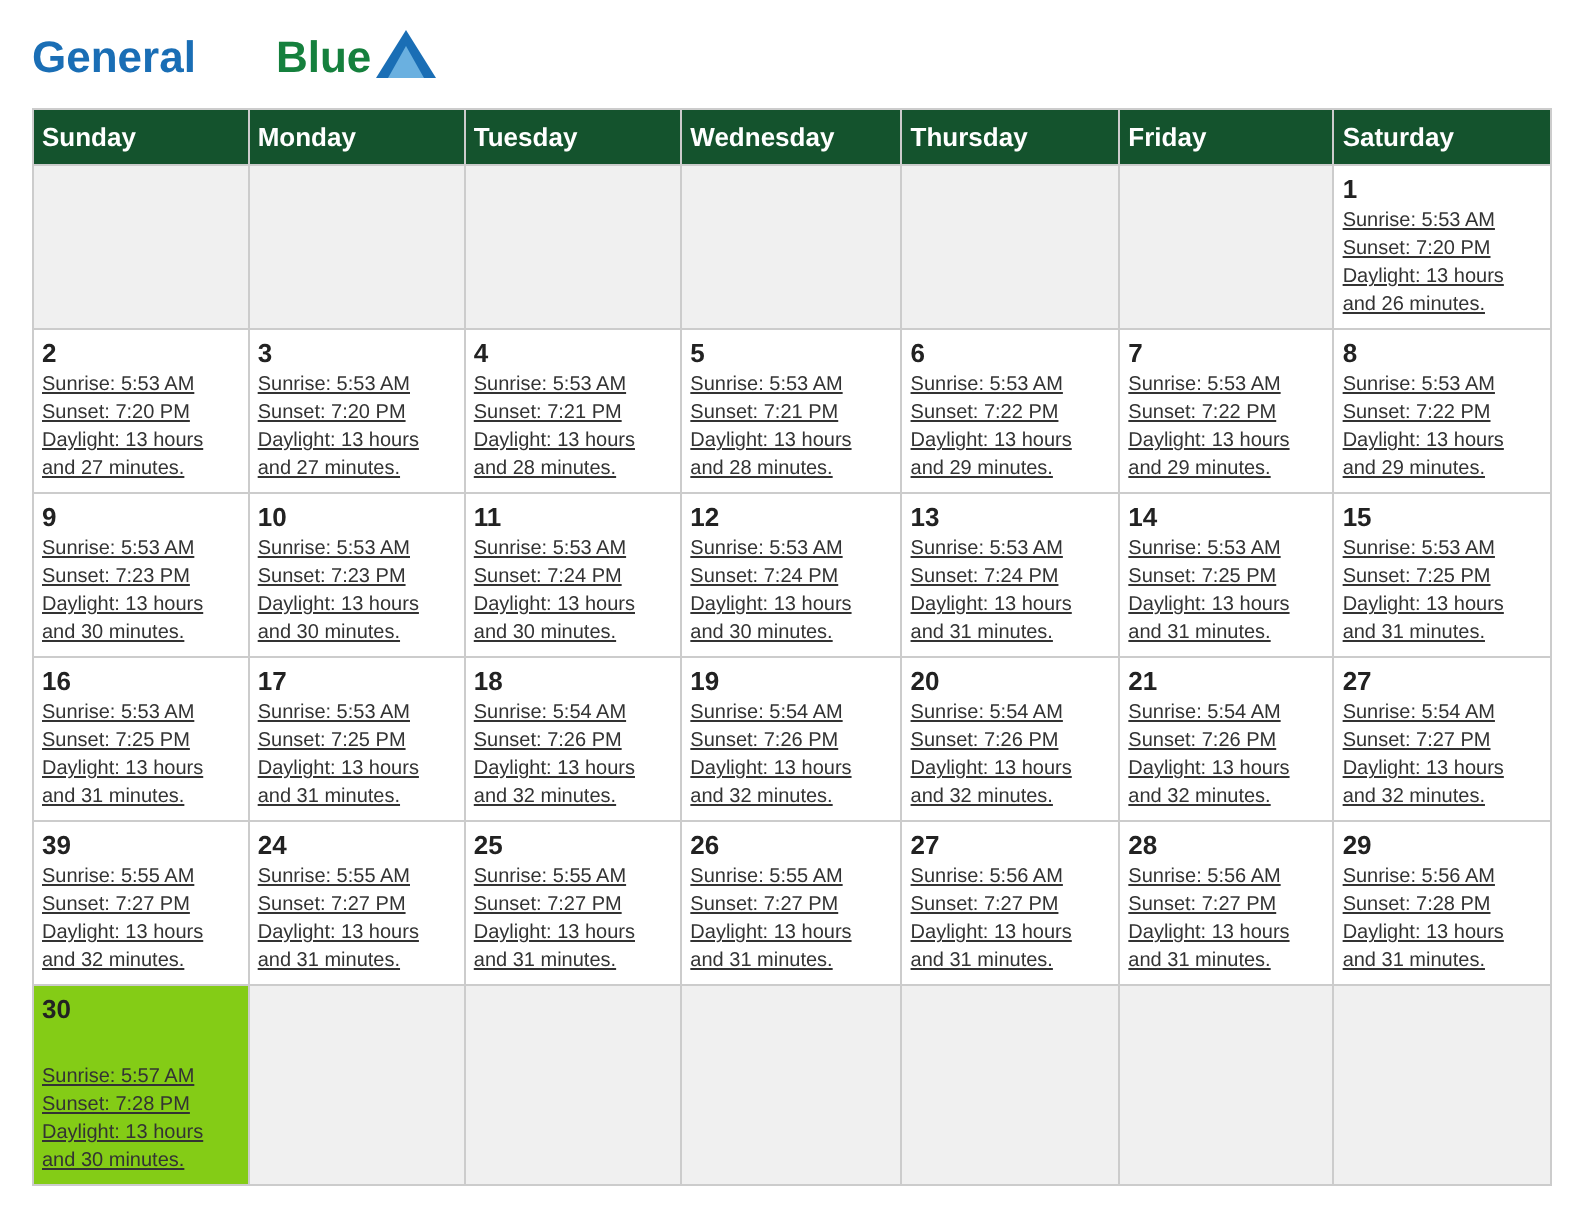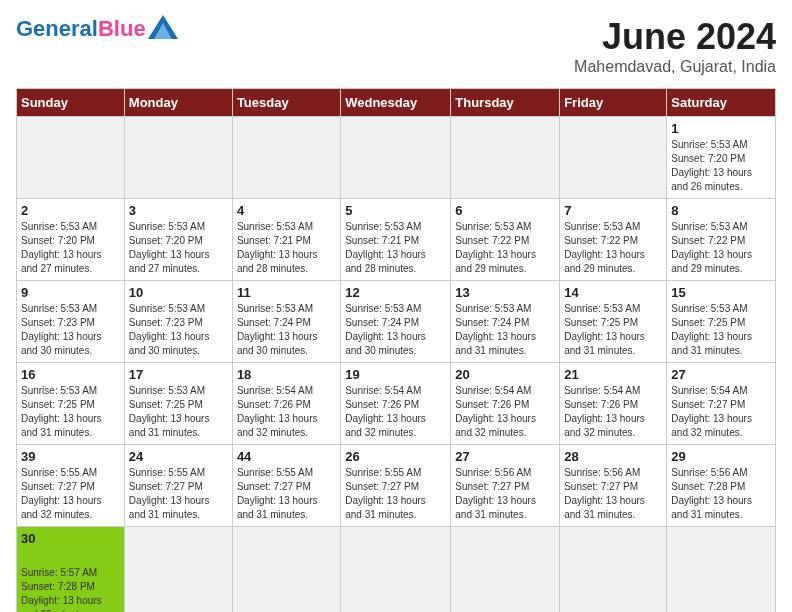--- a/index.html
+++ b/index.html
@@ -36,21 +36,21 @@
     .subtitle {
       font-size: 16px;
       color: #555;
     }
     .calendar {
       width: 100%;
       border-collapse: collapse;
       font-size: 10.5px;
     }
     .calendar th {
-      background: #7f1d1d;
+      background: #14532d;
       color: #fff;
       padding: 6px 4px;
       text-align: left;
       font-size: 13px;
       font-weight: bold;
       border: 1px solid #ccc;
     }
     .calendar td {
       border: 1px solid #ccc;
       vertical-align: top;
@@ -65,43 +65,40 @@
     .day-number {
       font-size: 13px;
       font-weight: bold;
       color: #222;
       margin-bottom: 2px;
     }
     .day-info {
       font-size: 10px;
       color: #333;
       line-height: 1.4;
+      text-decoration: underline;
     }
     .last-row td {
       background: #84cc16;
     }
   </style>
 </head>
 <body>
 
 <div class="header-area">
   <div class="logo">
     <div style="display:flex; align-items:center;">
       <span class="logo-text">
-        <span>General</span><span style="color:#ec4899;">Blue</span>
+        <span>General</span><span style="color:#15803d;padding-left:40px;">Blue</span>
       </span>
       <svg width="30" height="24" viewBox="0 0 30 24" style="margin-left:2px; margin-top:-4px;">
         <polygon points="0,24 15,0 30,24" fill="#1a6eb5"></polygon>
         <polygon points="6,24 15,8 24,24" fill="#6ab0e0"></polygon>
       </svg>
     </div>
-  </div>
-  <div class="title-area">
-    <div class="month-title">June 2024</div>
-    <div class="subtitle">Mahemdavad, Gujarat, India</div>
   </div>
 </div>
 
 <table class="calendar">
   <thead>
     <tr>
     <th>Sunday</th>
         <th>Monday</th>
         <th>Tuesday</th>
         <th>Wednesday</th>
@@ -288,21 +285,21 @@
 and 32 minutes.</div>
         </td>
         <td>
           <div class="day-number">24</div>
           <div class="day-info" style="white-space: pre-line;">Sunrise: 5:55 AM
 Sunset: 7:27 PM
 Daylight: 13 hours
 and 31 minutes.</div>
         </td>
         <td>
-          <div class="day-number">44</div>
+          <div class="day-number">25</div>
           <div class="day-info" style="white-space: pre-line;">Sunrise: 5:55 AM
 Sunset: 7:27 PM
 Daylight: 13 hours
 and 31 minutes.</div>
         </td>
         <td>
           <div class="day-number">26</div>
           <div class="day-info" style="white-space: pre-line;">Sunrise: 5:55 AM
 Sunset: 7:27 PM
 Daylight: 13 hours

